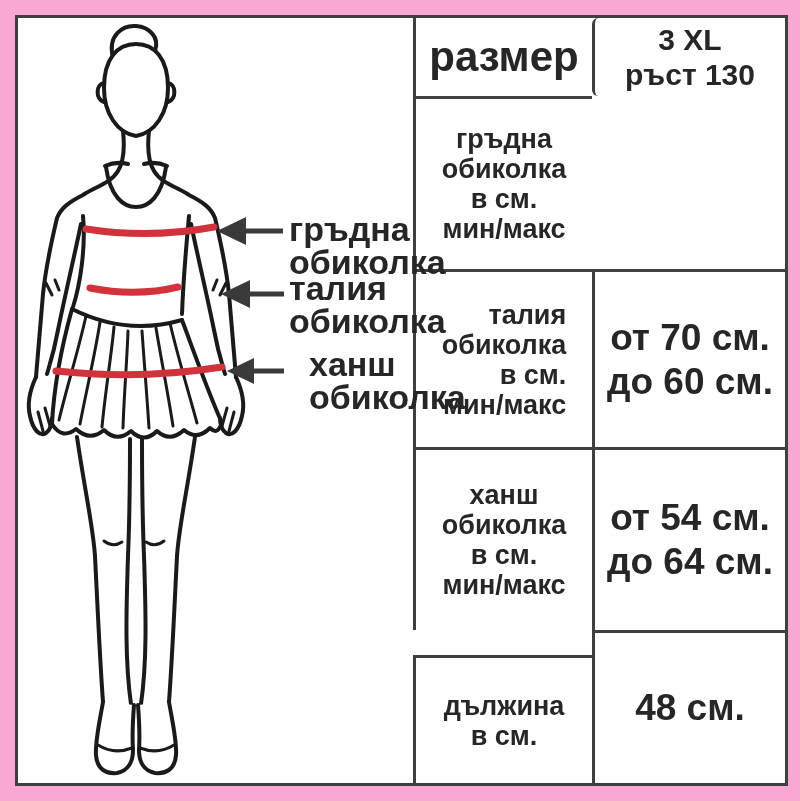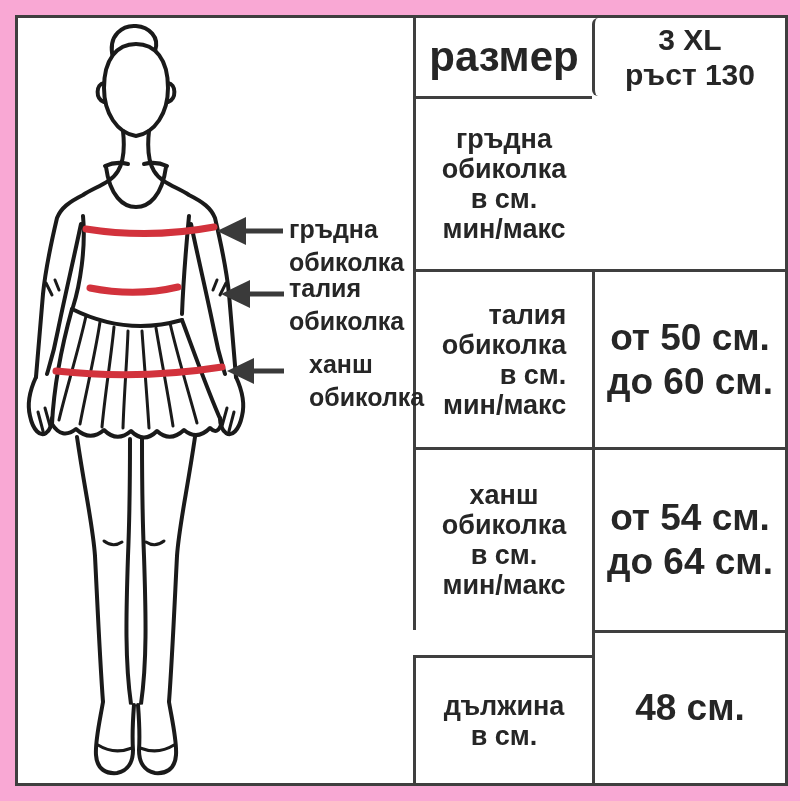--- a/index.html
+++ b/index.html
@@ -22,21 +22,21 @@
   .bt{border-top:3px solid #3f3f3f;}
   .figure-cell{grid-column:1;grid-row:1/6;}
   .hdr-size{font-size:42px;}
   .hdr-val{font-size:30px;line-height:35px;white-space:pre-line;}
   .lbl{font-size:27px;line-height:30px;white-space:pre-line;}
   .val{font-size:37px;line-height:44px;white-space:pre-line;}
   
   .fig-svg{position:absolute;left:15px;top:15px;pointer-events:none;}
   .fig-label{
     position:absolute;left:289px;width:142px;
-    font-size:25px;line-height:33px;color:#262626;
+    font-size:34px;line-height:33px;color:#262626;
   }
   #fig-label-bust{top:213px;}
   #fig-label-waist{top:272px;}
   #fig-label-hips{top:348px;margin-left:20px;}
 </style>
 </head>
 <body>
 
 <div class="canvas">
 
@@ -49,21 +49,21 @@
 
     <div class="cell bl bt lbl" style="grid-column:2;grid-row:2;">гръдна
 обиколка
 в см.
 мин/макс</div>
 
     <div class="cell bl bt lbl" style="grid-column:2;grid-row:3;text-align:right;">талия
 обиколка
 в см.
 мин/макс</div>
-    <div class="cell bl bt val" style="grid-column:3;grid-row:3;">от 50 см.
+    <div class="cell bl bt val" style="grid-column:3;grid-row:3;">от 70 см.
 до 60 см.</div>
 
     <div class="cell bl bt lbl" style="grid-column:2;grid-row:4;">ханш
 обиколка
 в см.
 мин/макс</div>
     <div class="cell bl bt val" style="grid-column:3;grid-row:4;">от 54 см.
 до 64 см.</div>
 
     <div class="cell bl bt lbl" style="grid-column:2;grid-row:5;margin-top:25px;">дължина

